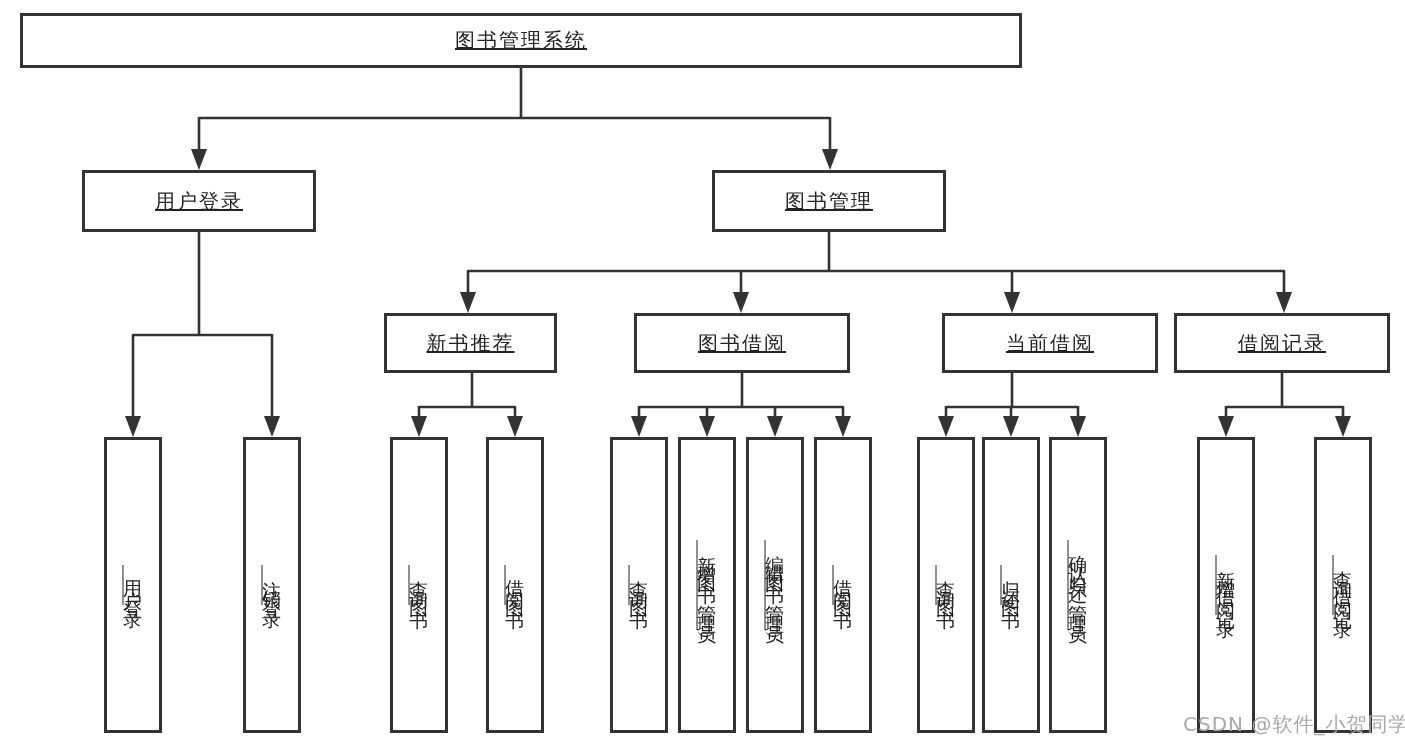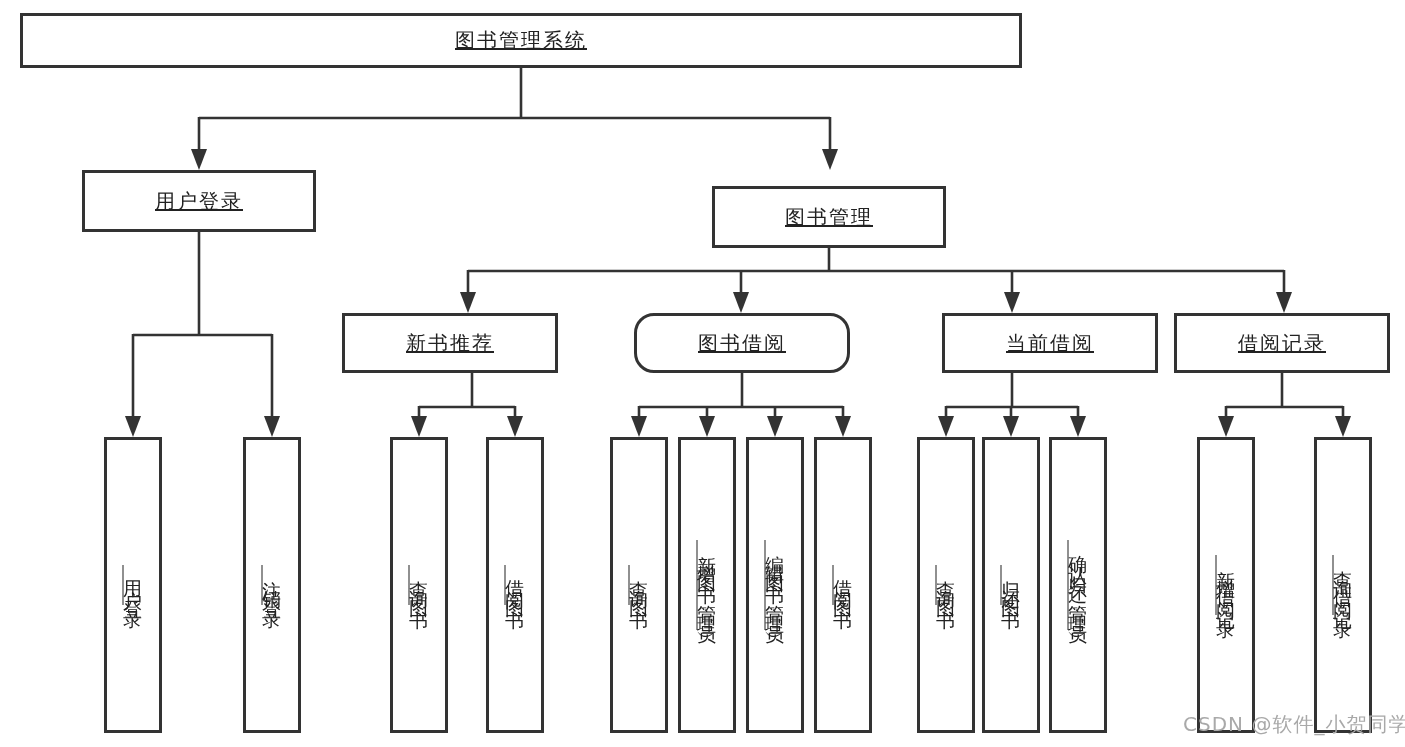--- a/index.html
+++ b/index.html
@@ -107,24 +107,24 @@
       <line x1="1226" y1="406" x2="1226" y2="422"></line>
       <line x1="1343" y1="406" x2="1343" y2="422"></line>
       <polygon points="1218,416 1234,416 1226,437" stroke="none"></polygon>
       <polygon points="1335,416 1351,416 1343,437" stroke="none"></polygon>
     </g>
   </svg>
 
   <div class="node h-node" style="left:20px; top:13px; width:1002px; height:55px;">图书管理系统</div>
 
   <div class="node h-node" style="left:82px; top:170px; width:234px; height:62px;">用户登录</div>
-  <div class="node h-node" style="left:712px; top:170px; width:234px; height:62px;margin-top:16px;">图书管理</div>
+  <div class="node h-node" style="left:712px; top:170px; width:234px; height:62px;">图书管理</div>
 
-  <div class="node h-node" style="left:342px; top:313px; width:216px; height:60px;">新书推荐</div>
-  <div class="node h-node" style="left:634px; top:313px; width:216px; height:60px;border-radius:20px;">图书借阅</div>
+  <div class="node h-node" style="left:384px; top:313px; width:173px; height:60px;">新书推荐</div>
+  <div class="node h-node" style="left:634px; top:313px; width:216px; height:60px;">图书借阅</div>
   <div class="node h-node" style="left:904px; top:313px; width:216px; height:60px;margin-left:38px;">当前借阅</div>
   <div class="node h-node" style="left:1174px; top:313px; width:216px; height:60px;">借阅记录</div>
 
   <div class="node leaf" style="left:104px;">用户登录</div>
   <div class="node leaf" style="left:243px;">注销登录</div>
 
   <div class="node leaf" style="left:390px;">查询图书</div>
   <div class="node leaf" style="left:486px;">借阅图书</div>
 
   <div class="node leaf" style="left:610px;">查询图书</div>

